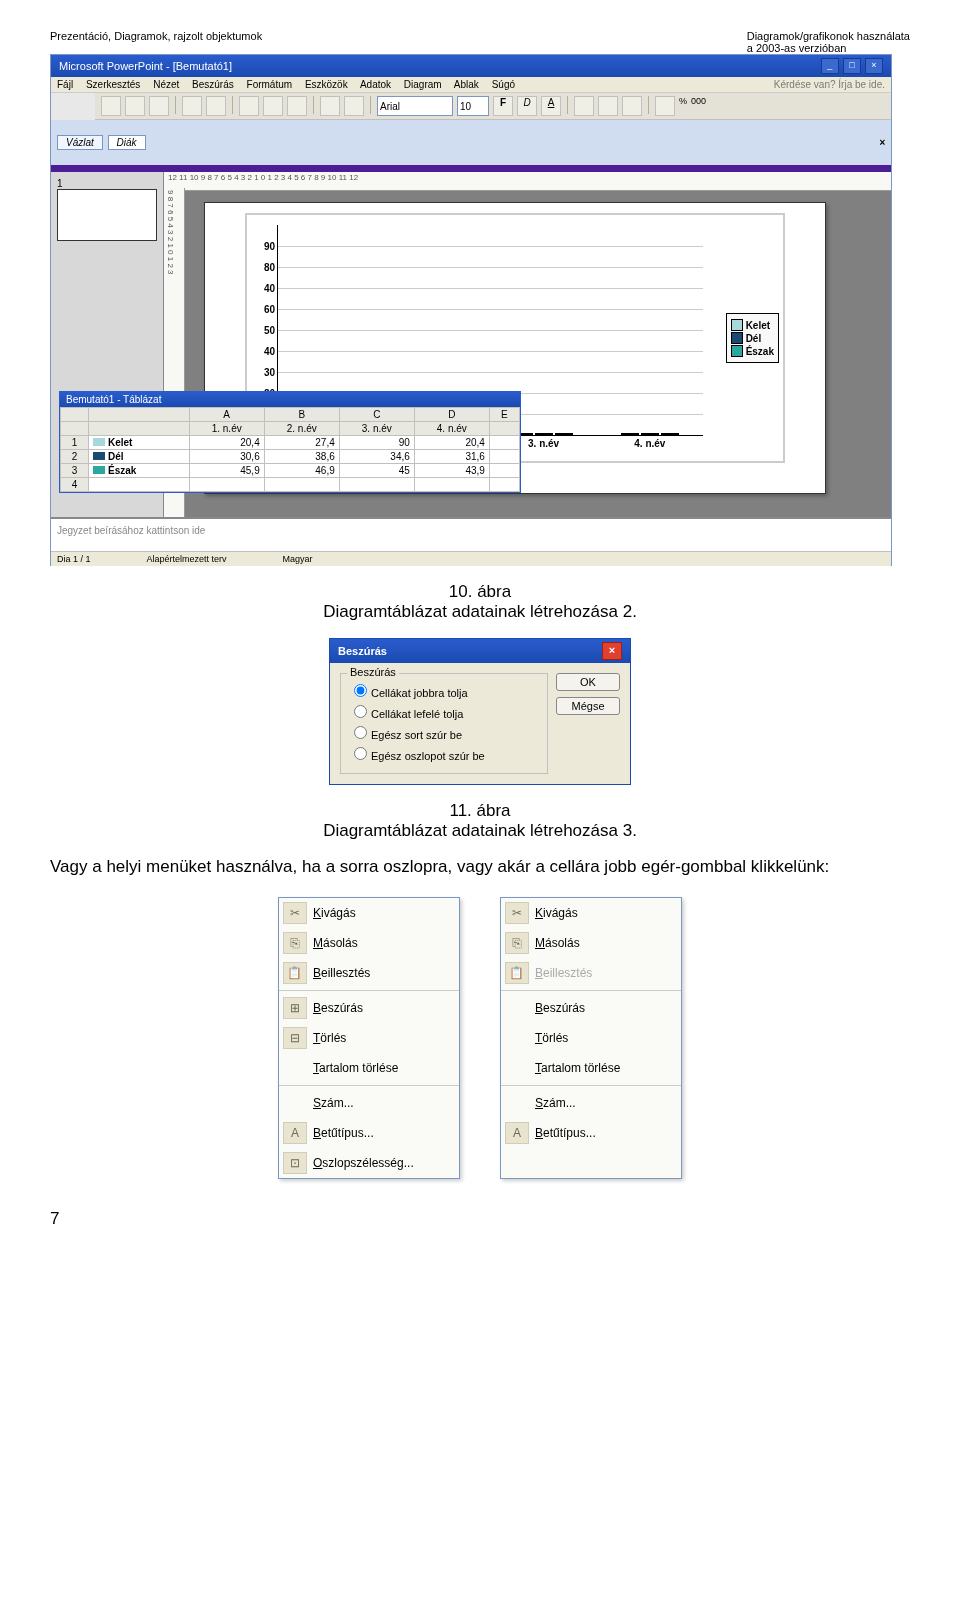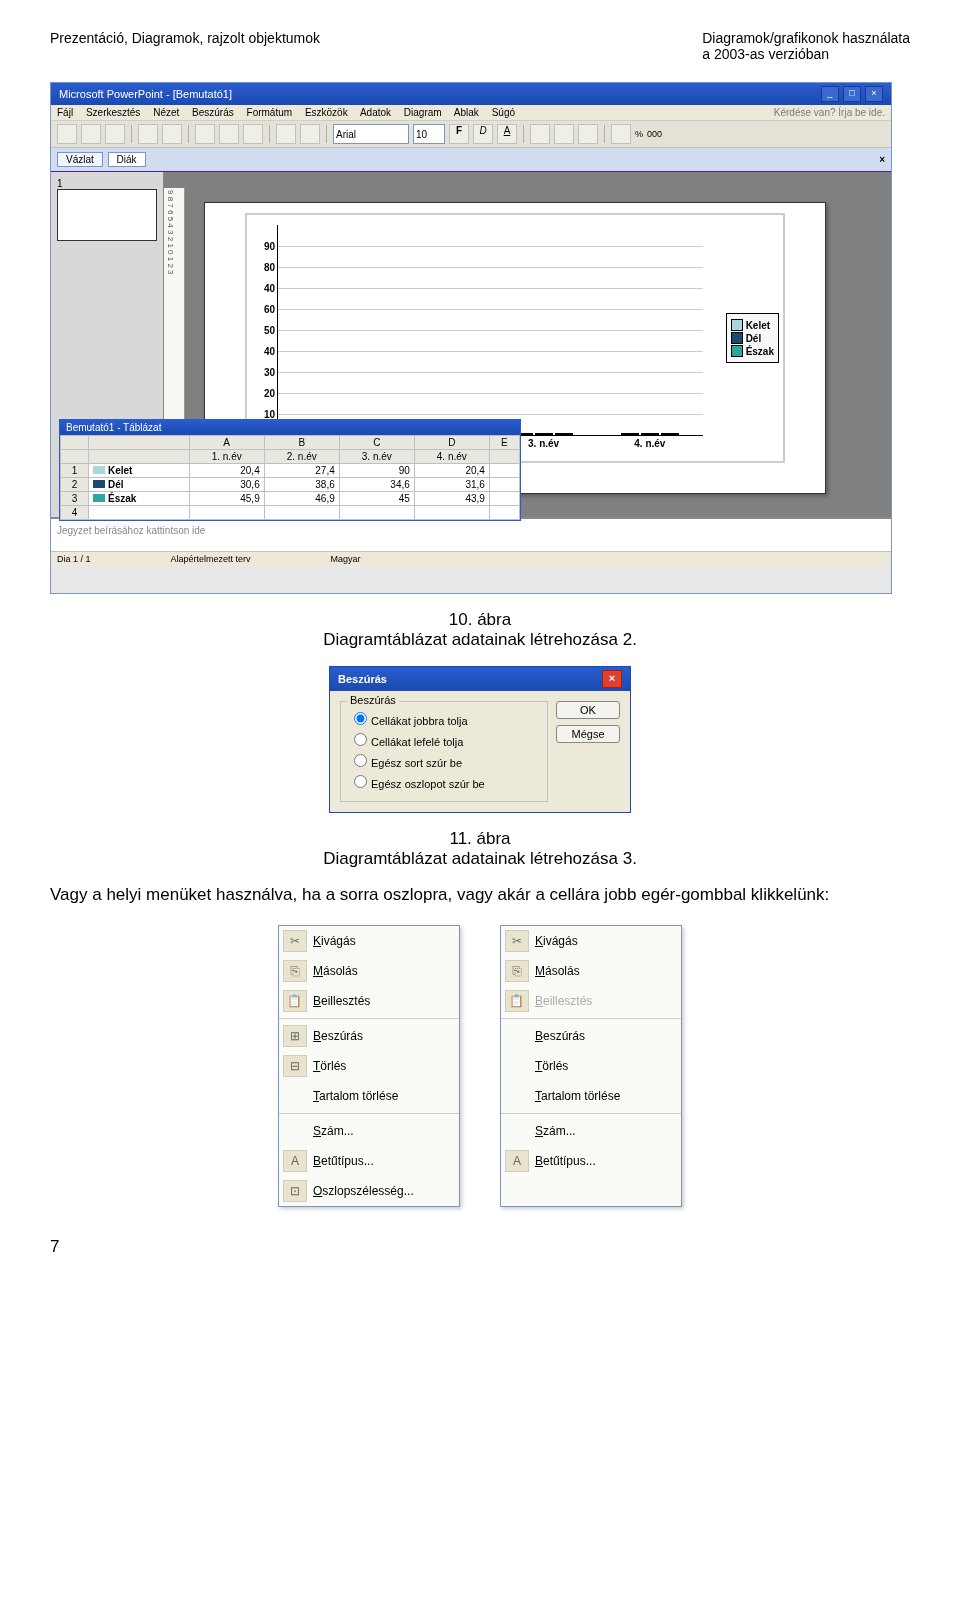--- a/index.html
+++ b/index.html
@@ -8,22 +8,21 @@
     padding: 0;
     background: #fff;
     width: 960px;
   }
   .page {
     padding: 30px 50px;
   }
   .header {
     display: flex;
     justify-content: space-between;
-    font-size: 14px;
-    margin-bottom: 20px;
+    font-size: 11px;
   }
   .header-right {
     text-align: left;
   }
   .screenshot1 {
     border: 1px solid #7a96c2;
     background: #e8e8e8;
     position: relative;
     width: 840px;
     height: 510px;
@@ -58,40 +57,42 @@
     justify-content: space-between;
     align-items: center;
   }
   .menubar .menus span { margin-right: 10px; }
   .menubar .help { color: #7a7a7a; font-size: 10px; }
   .toolbar {
     background: #e4e2d6;
     padding: 3px 6px;
     border-bottom: 1px solid #c0c0c0;
     display: flex;
-    align-items: center;
+    align-items: flex-start;
     gap: 4px;
+    margin-left: 44px;
   }
   .toolbar .tbtn {
     width: 18px; height: 18px;
     border: 1px solid #c0c0c0;
     background: #f0efe6;
     display: inline-block;
   }
   .toolbar .sep {
     width: 1px; height: 18px; background: #b0b0a0; margin: 0 2px;
   }
   .toolbar select, .toolbar input {
     font-size: 10px; height: 16px;
     border: 1px solid #7a96c2;
   }
   .outline-bar {
     background: #d0dcf0;
-    padding: 6px 6px;
-    border-bottom: 1px solid #4c1d95;
+    padding: 17px 6px;
+    border-bottom: 7px solid #4c1d95;
+    font-style: italic;
   }
   .outline-bar .tab {
     background: #f0f5ff;
     border: 1px solid #7a96c2;
     padding: 1px 8px;
     margin-right: 2px;
     font-size: 10px;
   }
   .outline-bar .close { float: right; font-weight: bold; }
   .editarea {
@@ -243,21 +244,21 @@
     font-size: 10px;
     color: #888;
     height: 20px;
   }
   .statusbar {
     background: #ece9d8;
     border-top: 1px solid #c0c0c0;
     padding: 2px 6px;
     font-size: 9px;
     display: flex;
-    gap: 80px;
+    gap: 56px;
   }
   .caption {
     text-align: center;
     font-size: 17px;
     margin: 16px 0;
   }
   .bodytext {
     font-size: 17px;
     margin: 12px 0;
     text-align: justify;
@@ -434,20 +435,21 @@
       <span class="tab">Vázlat</span>
       <span class="tab" style="background:#fff">Diák</span>
       <span class="close">×</span>
     </div>
     <div class="editarea">
       <div class="thumbs">
         <div style="font-size:10px">1</div>
         <div class="thumb"></div>
       </div>
       <div class="slide-area">
+        <div class="ruler-h">12   11   10   9   8   7   6   5   4   3   2   1   0   1   2   3   4   5   6   7   8   9   10   11   12</div>
         <div class="ruler-v">9 8 7 6 5 4 3 2 1 0 1 2 3</div>
         <div class="slide">
           <div class="chart">
             <div class="chart-plot" id="chart-plot">
                 <div class="gridline" style="top: 90%;"></div>
                 <div class="ytick" style="top: 90%;">10</div>
                 <div class="gridline" style="top: 80%;"></div>
                 <div class="ytick" style="top: 80%;">20</div>
                 <div class="gridline" style="top: 70%;"></div>
                 <div class="ytick" style="top: 70%;">30</div>

